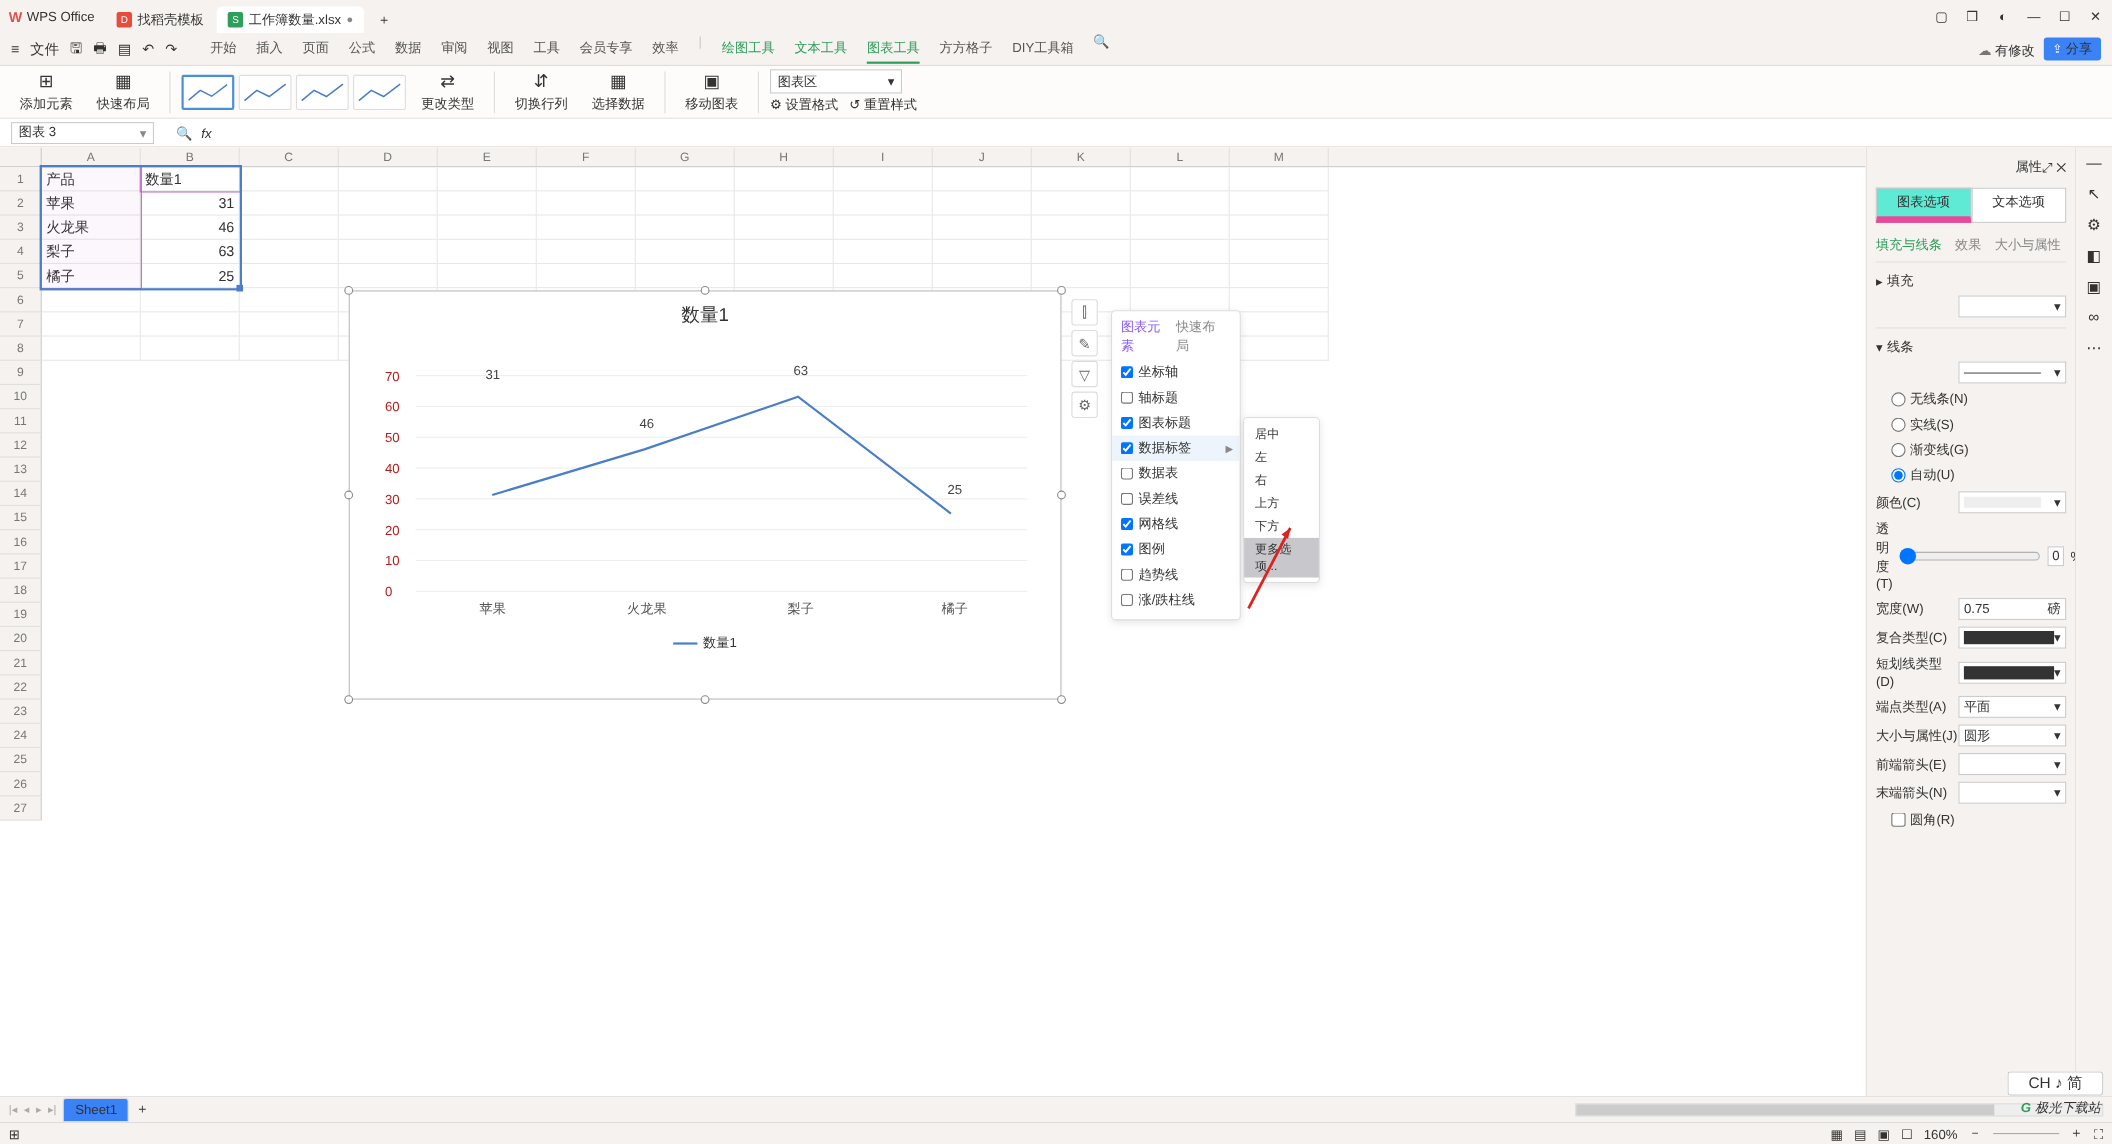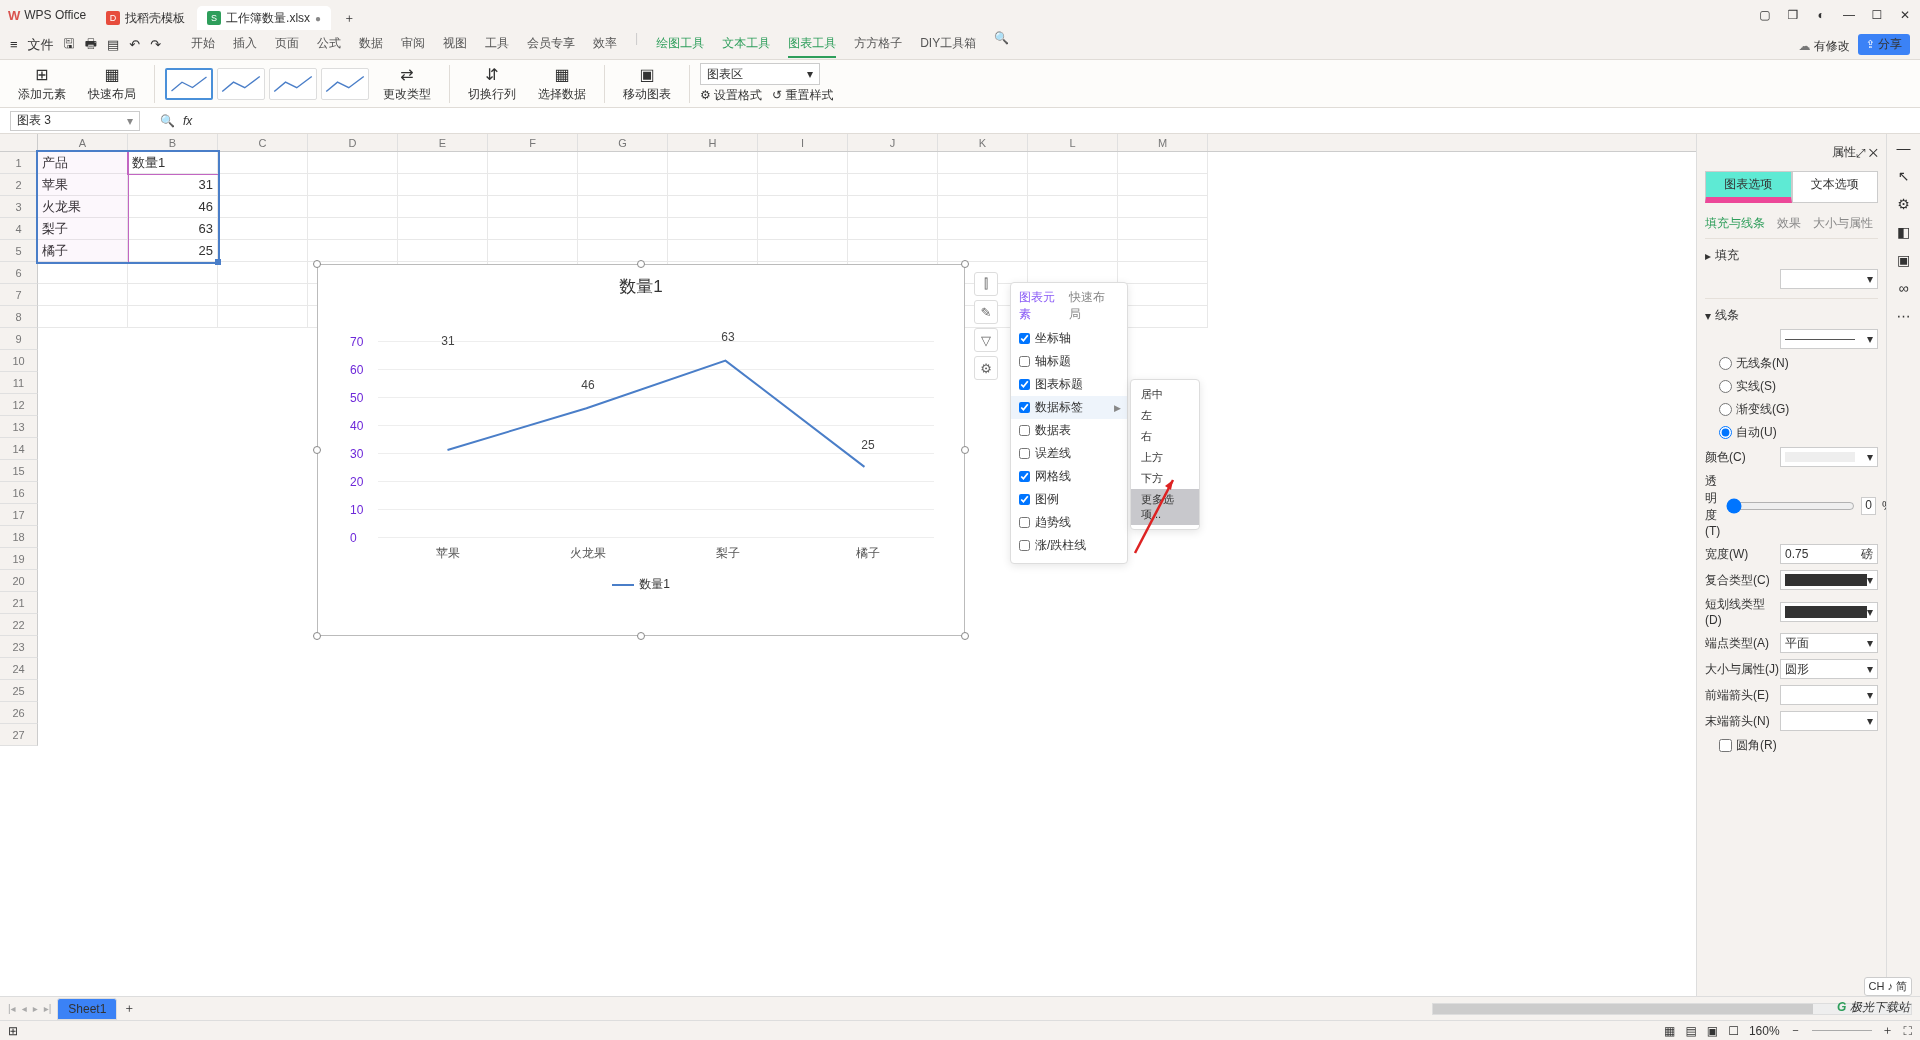--- a/index.html
+++ b/index.html
@@ -60,21 +60,21 @@
 
 .chart-obj{position:absolute;top:130px;left:317px;width:648px;height:372px;background:#fff;border:1px solid #bbb}
 .chart-obj .handle{position:absolute;width:8px;height:8px;background:#fff;border:1px solid #888;border-radius:50%}
 .h-tl{top:-5px;left:-5px}.h-tm{top:-5px;left:50%;margin-left:-4px}.h-tr{top:-5px;right:-5px}
 .h-ml{top:50%;left:-5px;margin-top:-4px}.h-mr{top:50%;right:-5px;margin-top:-4px}
 .h-bl{bottom:-5px;left:-5px}.h-bm{bottom:-5px;left:50%;margin-left:-4px}.h-br{bottom:-5px;right:-5px}
 .chart-title{text-align:center;font-size:17px;padding:10px 0;font-weight:500}
 .chart-plot{position:relative;height:260px;margin:0 30px}
 .chart-plot .grid{position:absolute;inset:0}
 .chart-plot .gline{position:absolute;left:30px;right:0;border-top:1px solid #eee;font-size:11px}
-.chart-plot .gline span{position:absolute;left:-28px;top:-7px;color:#6d28d9}
+.chart-plot .gline span{position:absolute;left:-28px;top:-7px;color:#b91c1c}
 .chart-plot svg.line{position:absolute;left:30px;top:0;right:0;bottom:30px}
 .chart-plot .xlbl{position:absolute;bottom:6px;font-size:12px;color:#555;transform:translateX(-50%)}
 .chart-plot .dlbl{position:absolute;font-size:12px;color:#444;transform:translateX(-50%)}
 .chart-legend{text-align:center;padding:8px;font-size:12px;color:#555}
 .chart-legend .sw{display:inline-block;width:22px;border-top:2px solid #4a7ec8;vertical-align:middle;margin-right:5px}
 
 .float-btns{position:absolute;top:138px;left:974px;display:flex;flex-direction:column;gap:4px}
 .float-btns .fb{width:24px;height:24px;background:#fff;border:1px solid #ddd;border-radius:3px;display:flex;align-items:center;justify-content:center;color:#666;font-size:13px}
 
 .popup1{position:absolute;top:148px;left:1010px;width:118px;background:#fff;border:1px solid #ddd;border-radius:4px;box-shadow:0 2px 8px rgba(0,0,0,0.1);padding:6px 0}
@@ -116,21 +116,21 @@
 .right-rail span{font-size:14px}
 
 .sheet-tabs{position:absolute;bottom:20px;left:0;right:0;height:24px;background:#f5f2ef;border-top:1px solid #ddd;display:flex;align-items:center;padding:0 8px;gap:6px}
 .sheet-tabs .nav{color:#aaa;font-size:10px}
 .sheet-tabs .st{padding:3px 10px;background:#3b82f6;border:1px solid #ddd;border-radius:3px 3px 0 0}
 .sheet-tabs .hscroll{margin-left:auto;width:480px;height:12px;background:#eee;border:1px solid #ddd;position:relative}
 .sheet-tabs .hscroll .thumb{position:absolute;left:0;width:380px;height:100%;background:#ccc}
 
 .statusbar{position:absolute;bottom:0;left:0;right:0;height:20px;background:#f5f2ef;border-top:1px solid #ddd;display:flex;align-items:center;padding:0 8px;font-size:11px;color:#666}
 .statusbar .r{margin-left:auto;display:flex;gap:10px;align-items:center}
-.ime{position:absolute;right:8px;bottom:44px;background:#fff;border:1px solid #ccc;border-radius:3px;padding:1px 4px;font-size:11px}
+.ime{position:absolute;right:8px;bottom:44px;background:#fff;border:1px solid #ccc;border-radius:3px;padding:1px 18px;font-size:14px}
 .watermark{position:absolute;right:10px;bottom:24px;font-size:13px;color:#4aa8d8;font-style:italic}
 .watermark .g{color:#2e9e5b;font-weight:bold}
 </style>
 </head>
 <body>
 
 <div class="titlebar">
   <div class="logo">
     <span class="logo-w">W</span>
     <span>WPS Office</span>

